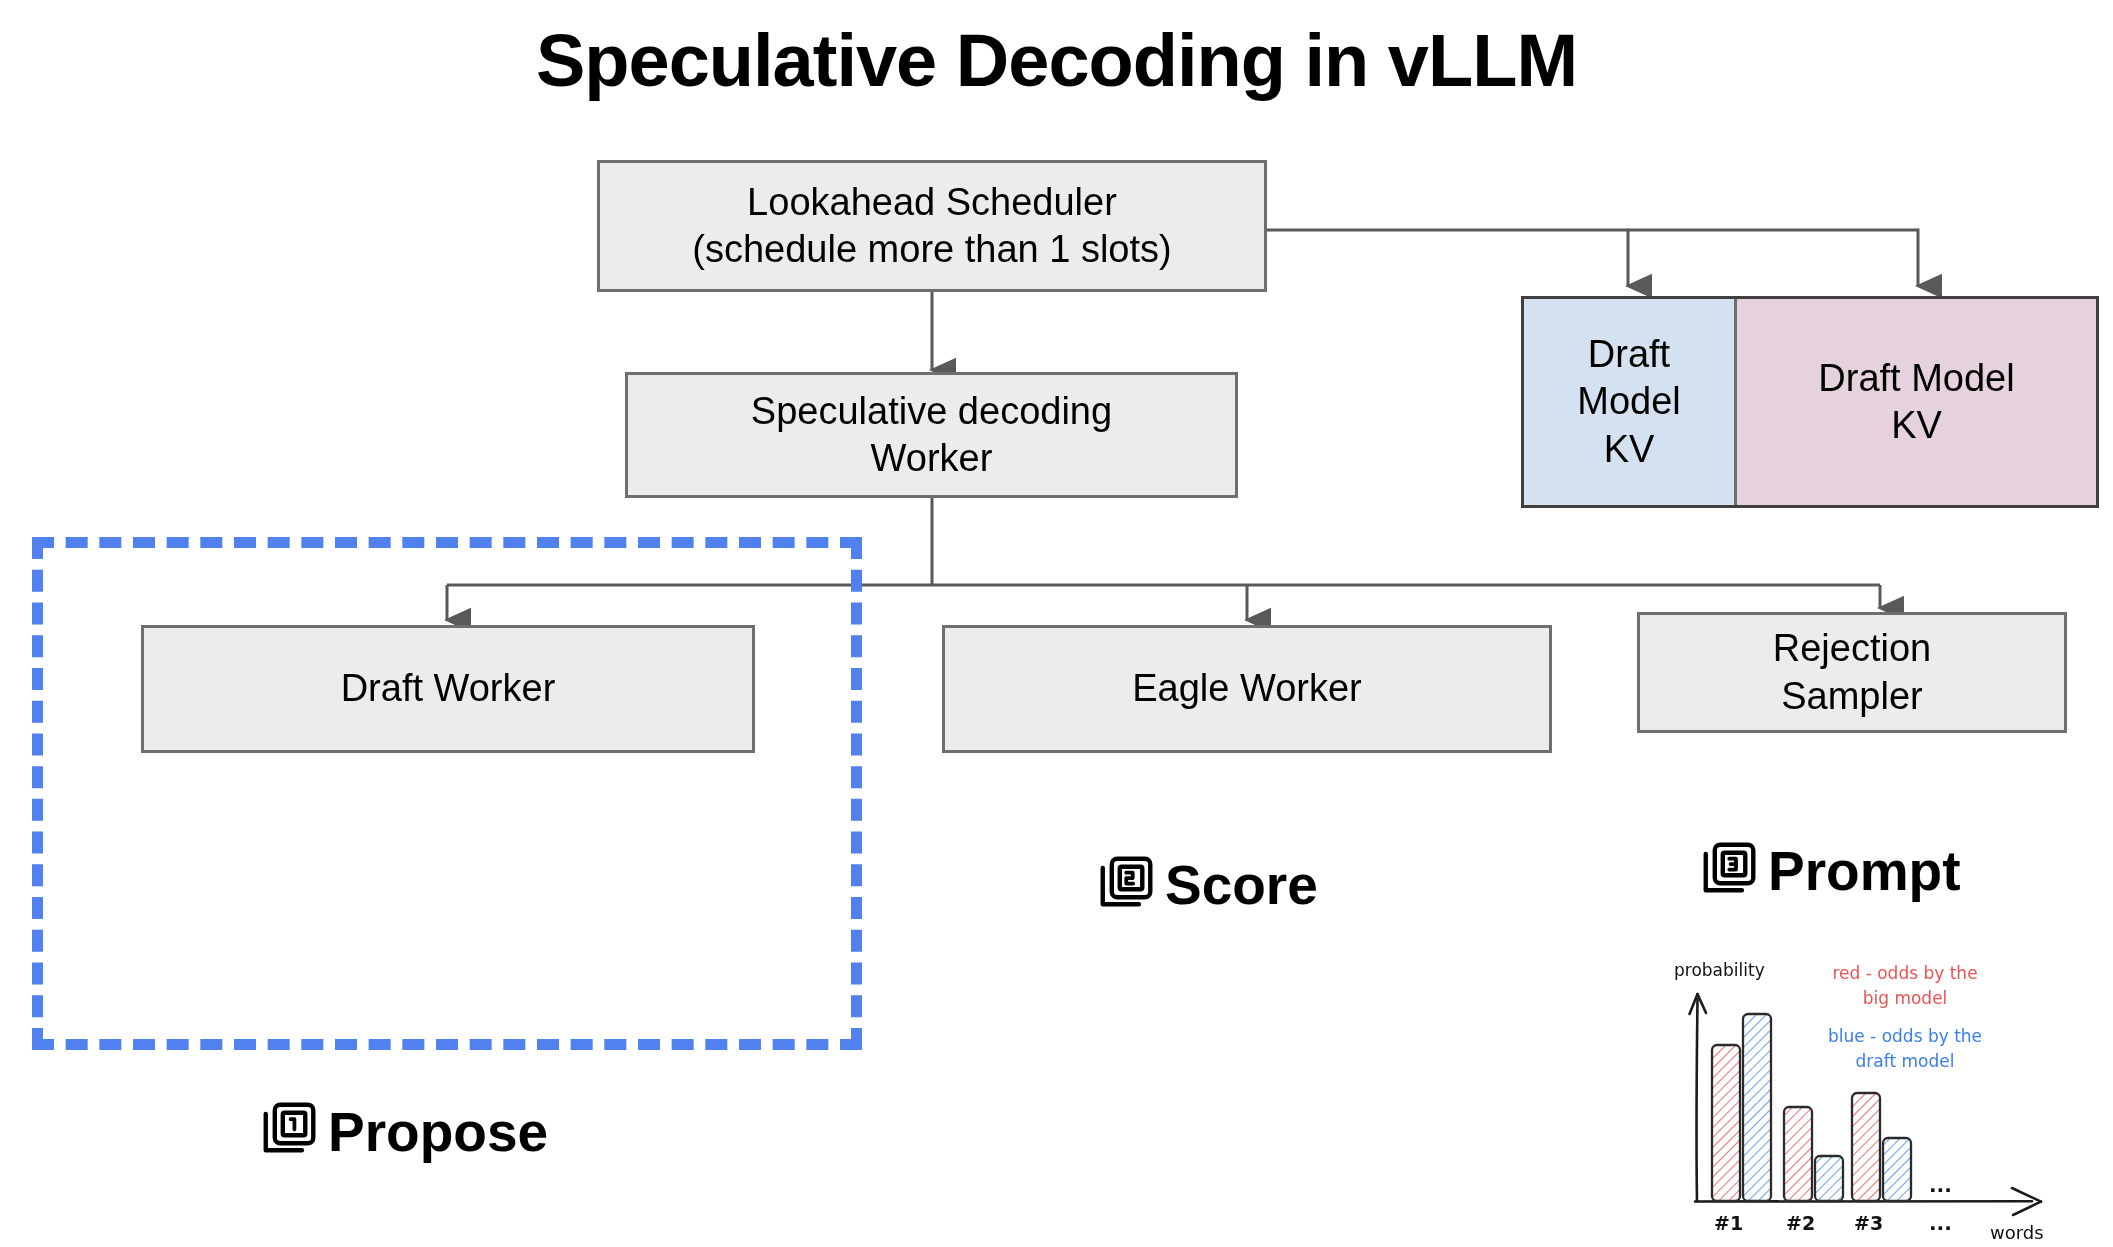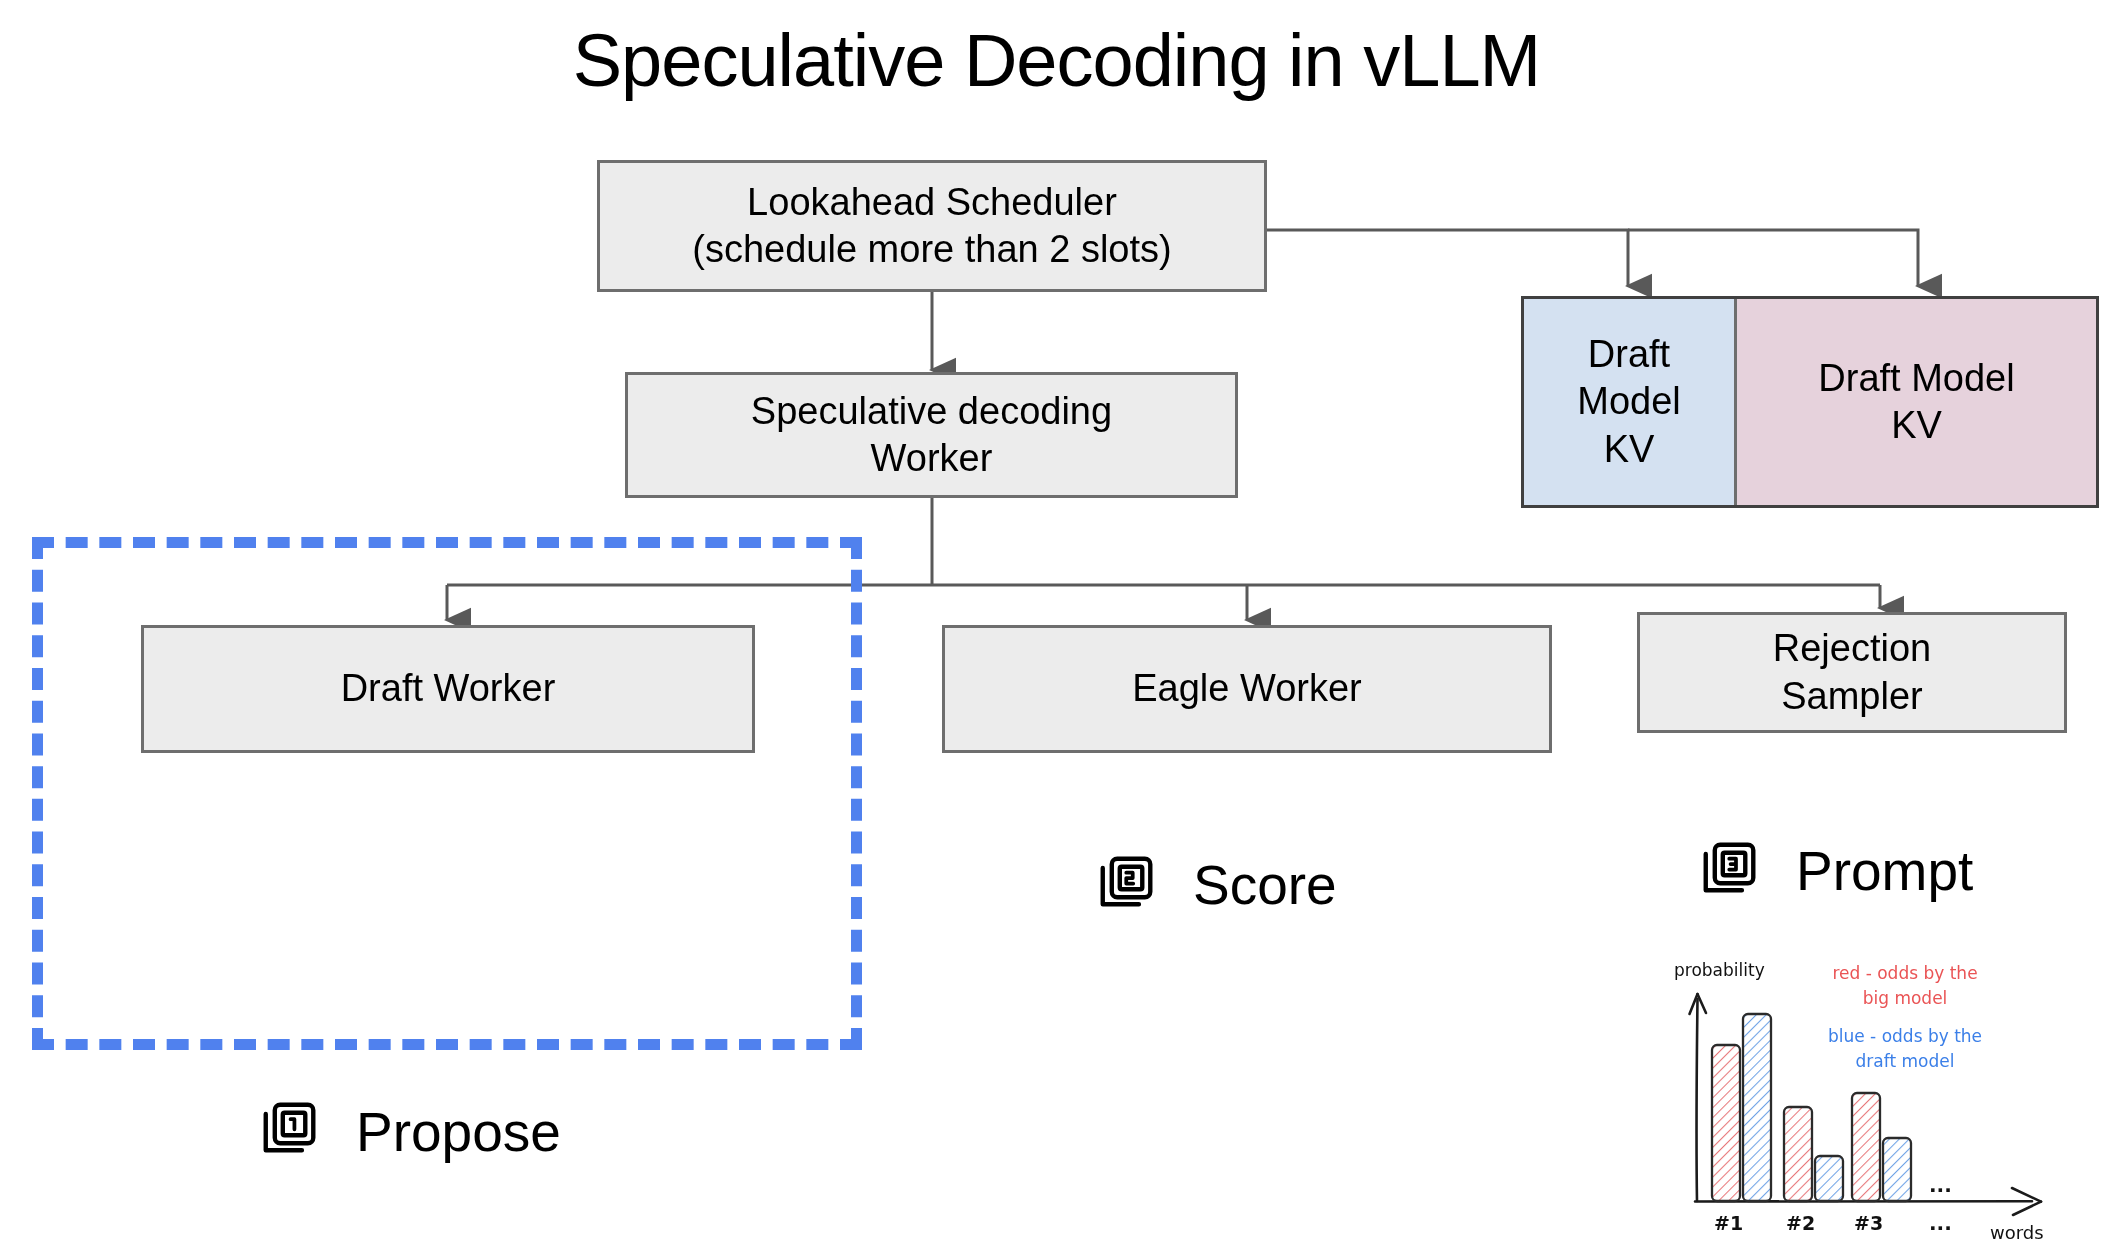--- a/index.html
+++ b/index.html
@@ -20,21 +20,21 @@
   }
 
   
   #title {
     position: absolute;
     left: 0;
     top: 18px;
     width: 2113px;
     text-align: center;
     font-size: 74px;
-    font-weight: normal;
+    font-weight: bold;
     letter-spacing: -1px;
     color: #000;
     white-space: nowrap;
   }
 
   
   .fbox {
     position: absolute;
     box-sizing: border-box;
     background: #ECECEC;
@@ -112,21 +112,22 @@
     line-height: 1.31;
     white-space: pre-line;
     color: #000;
   }
 
   
   .step {
     position: absolute;
     display: flex;
     align-items: center;
-    gap: 36px;
+    gap: 8px;
+    font-weight: bold;
   }
   .step .step-icon { display: block; }
   .step .step-text {
     font-size: 55px;
     color: #000;
     white-space: nowrap;
   }
 
   
   #hand-chart {
@@ -166,21 +167,21 @@
 
       <path d="M1247,585 L1247,620" marker-end="url(#ah)"></path>
 
       <path d="M1880,585 L1880,608" marker-end="url(#ah)"></path>
     </g>
   </svg>
 
   <div id="dashed-group"></div>
 
   <div class="fbox" style="left:597px; top:160px; width:670px; height:132px;">Lookahead Scheduler
-(schedule more than 2 slots)</div>
+(schedule more than 1 slots)</div>
 
   <div class="fbox" style="left:625px; top:372px; width:613px; height:126px;">Speculative decoding
 Worker</div>
 
   <div class="fbox" style="left:141px; top:625px; width:614px; height:128px;">Draft Worker</div>
 
   <div class="fbox" style="left:942px; top:625px; width:610px; height:128px;">Eagle Worker</div>
 
   <div class="fbox" style="left:1637px; top:612px; width:430px; height:121px;">Rejection
 Sampler</div>

